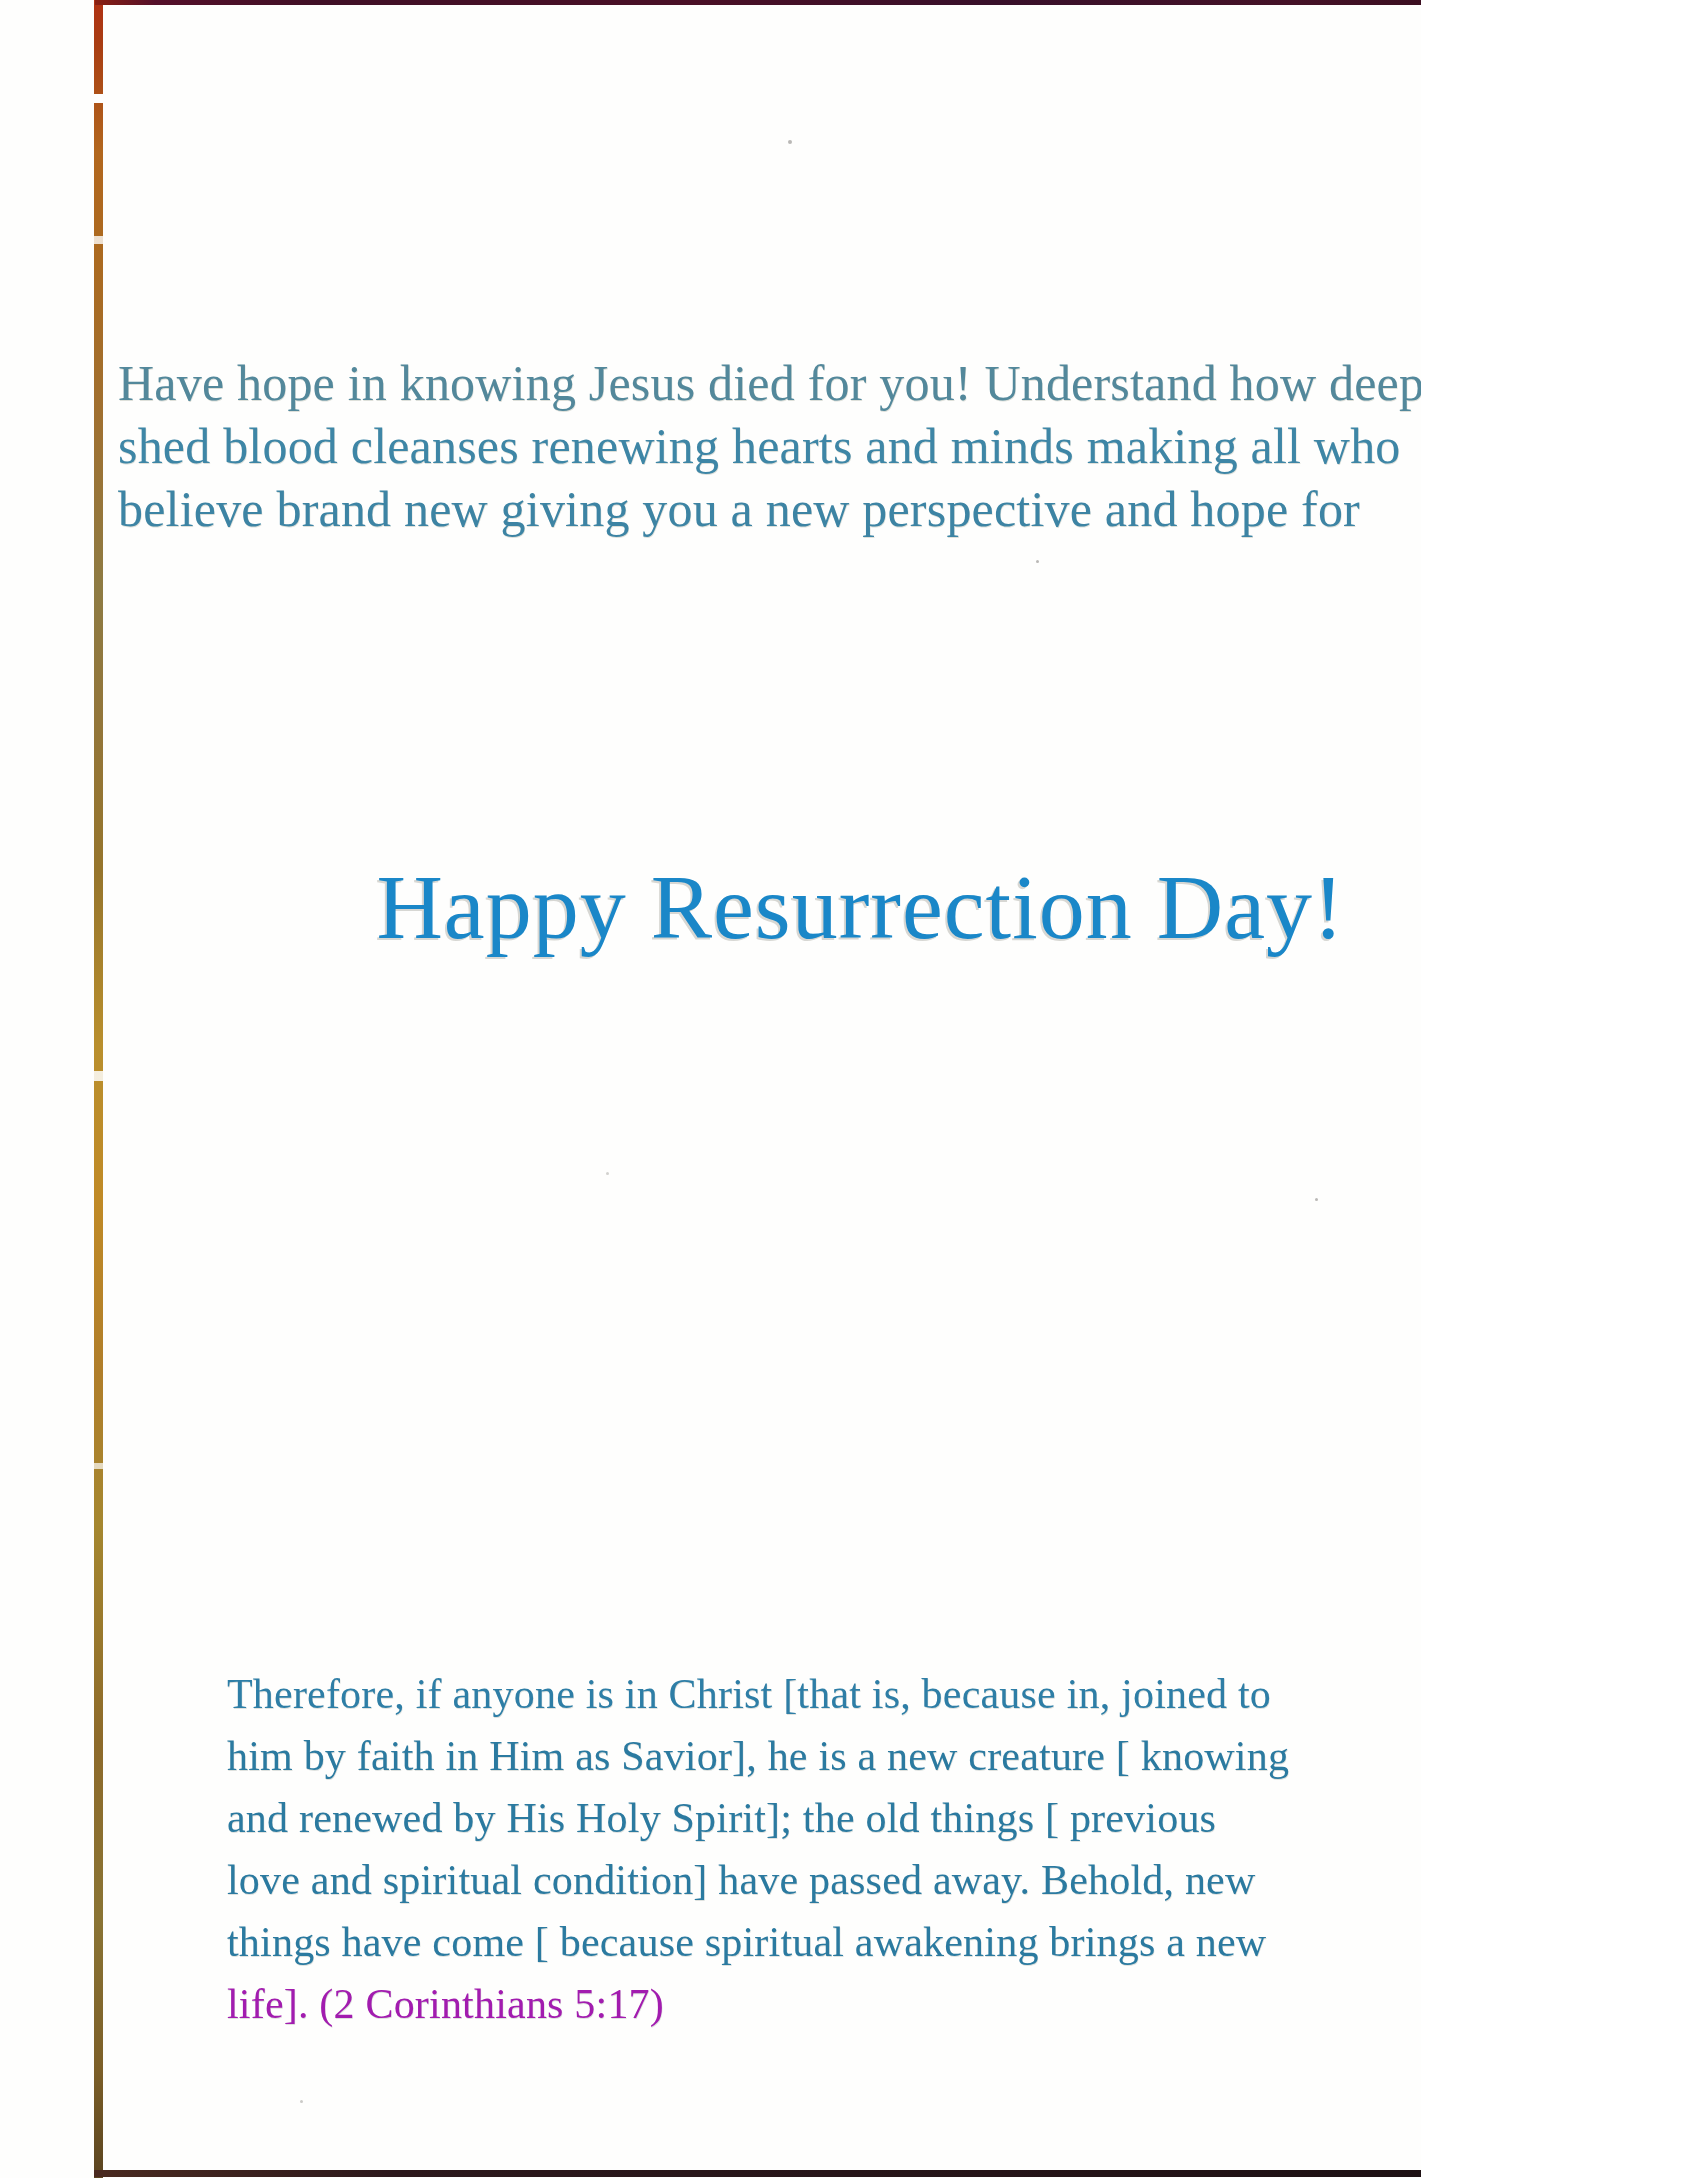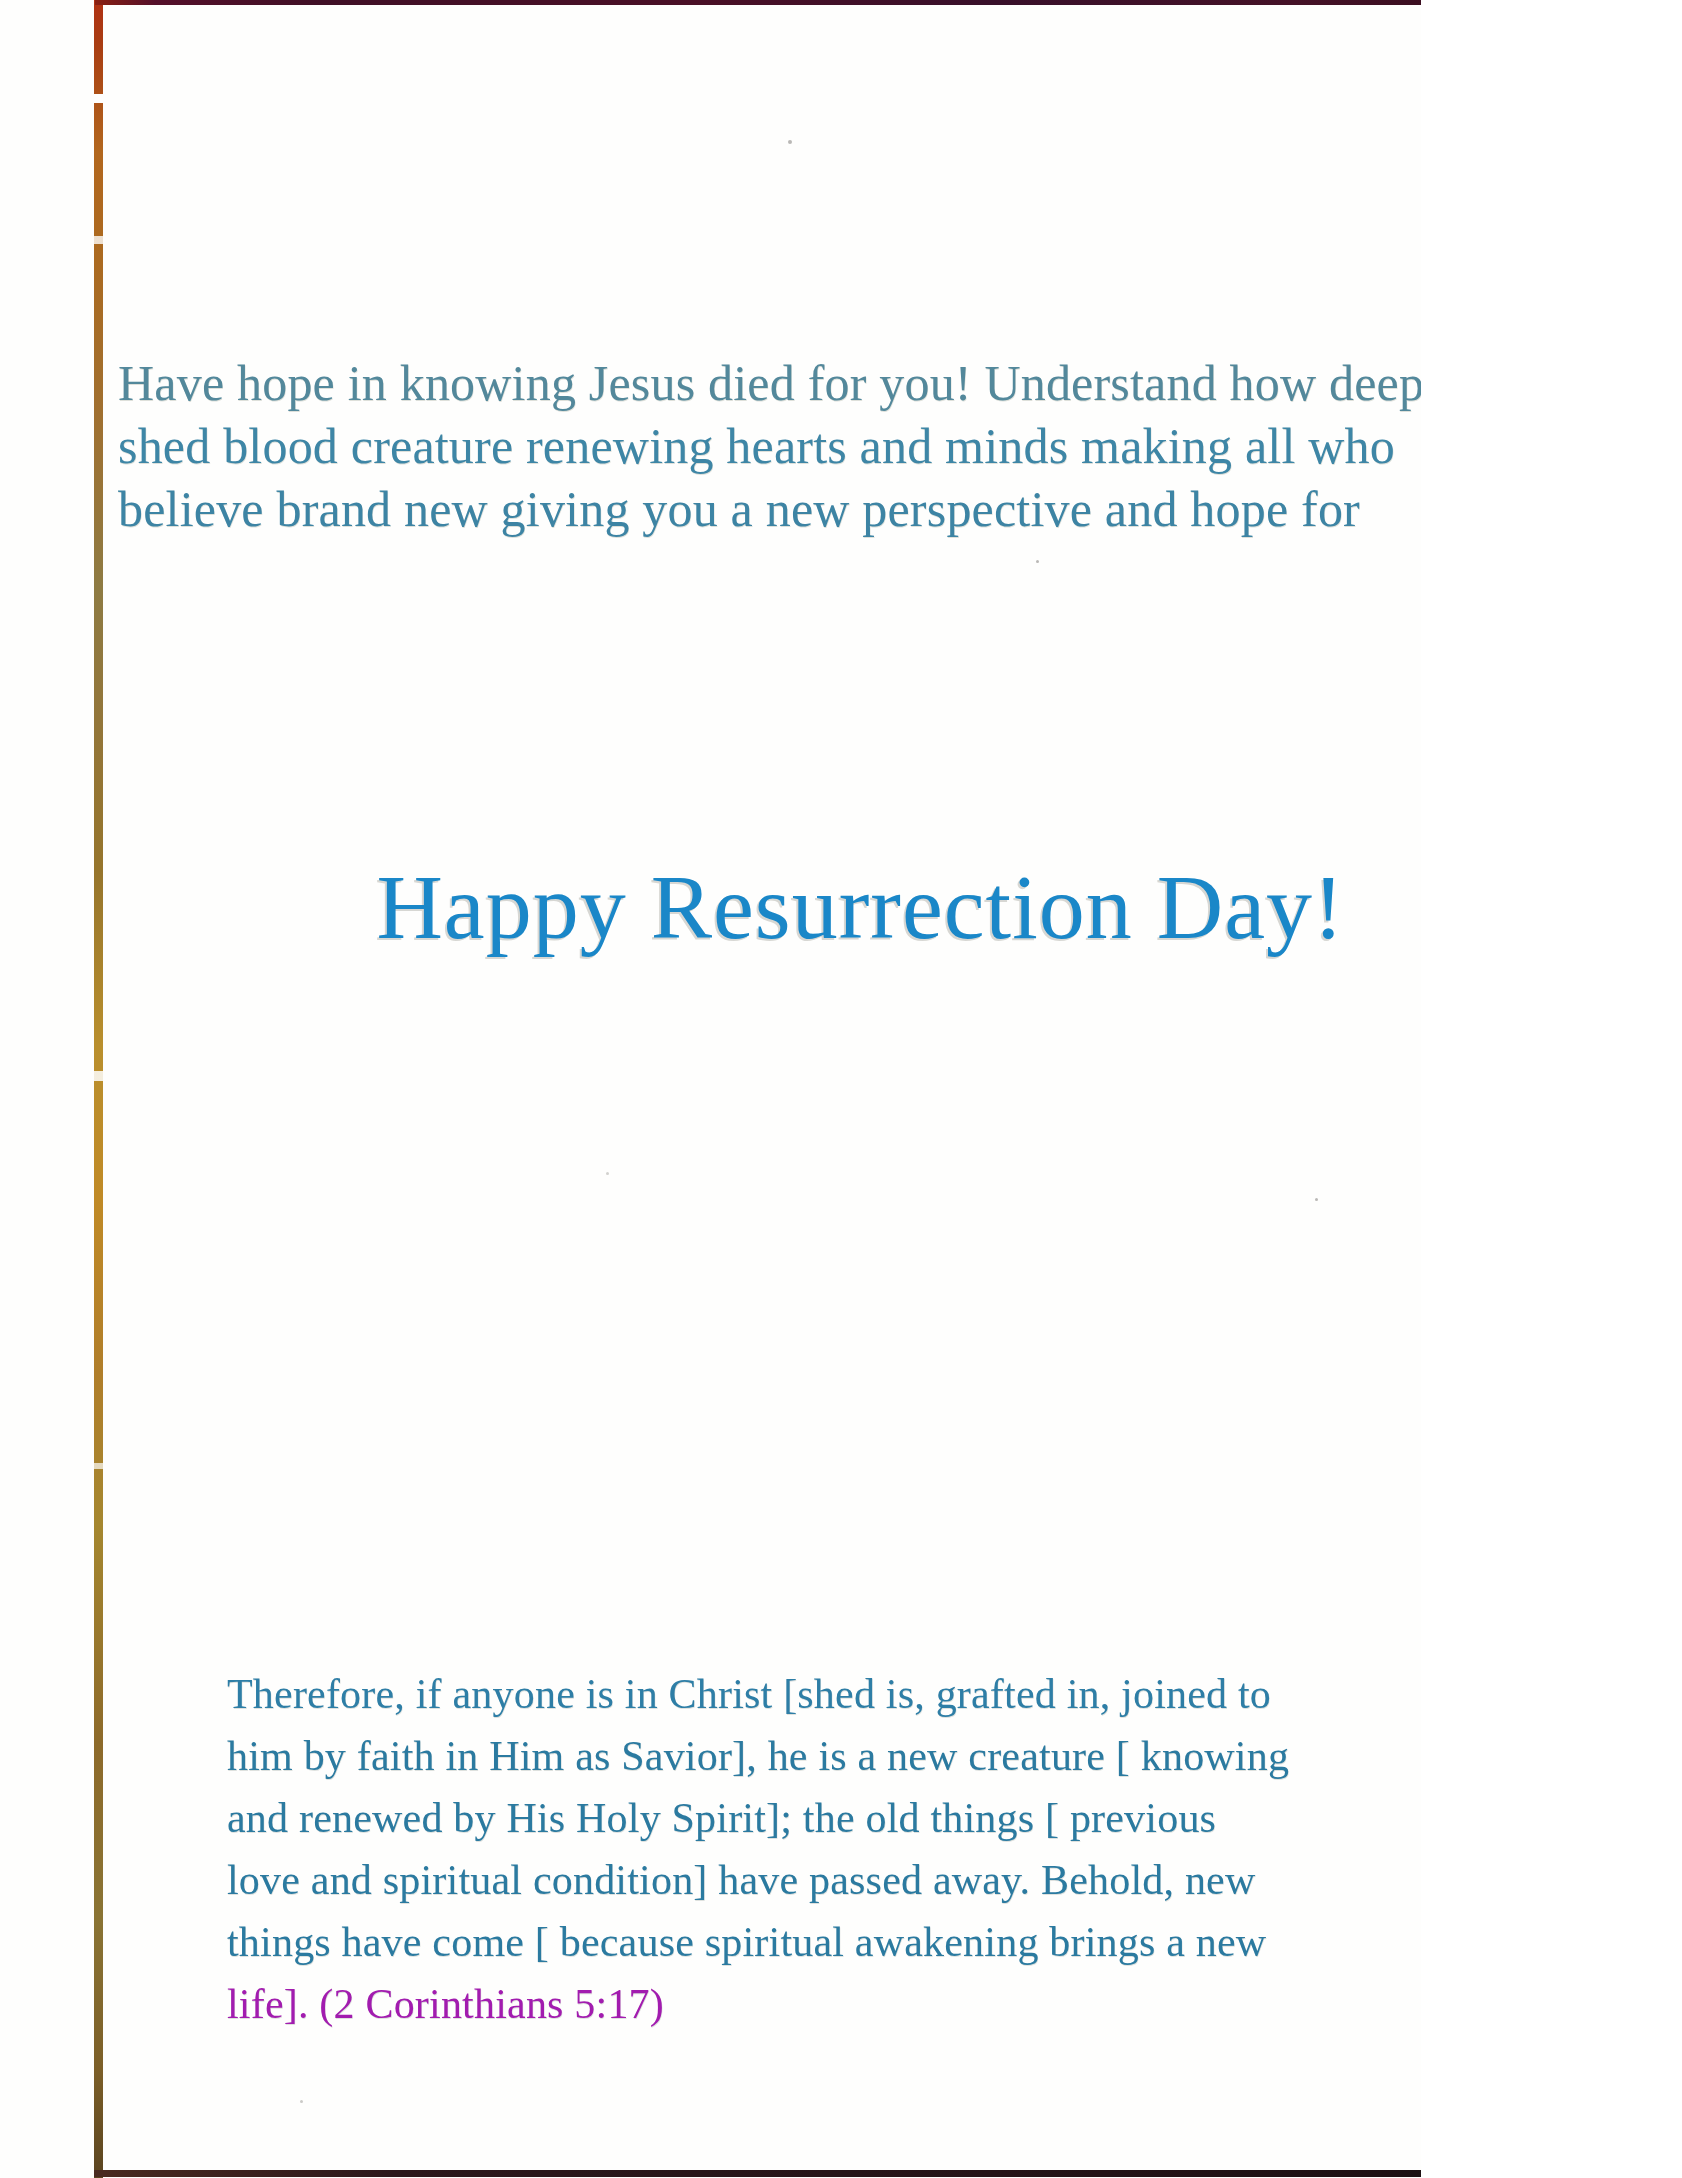--- a/index.html
+++ b/index.html
@@ -151,28 +151,28 @@
   <div class="mark-top-right-2"></div>
 
   <div class="speck speck-1"></div>
   <div class="speck speck-2"></div>
   <div class="speck speck-3"></div>
   <div class="speck speck-4"></div>
   <div class="speck speck-5"></div>
 
   <div class="message">
     <div class="line">Have hope in knowing Jesus died for you! Understand how deep</div>
-    <div class="line">shed blood creature renewing hearts and minds making all who</div>
+    <div class="line">shed blood cleanses renewing hearts and minds making all who</div>
     <div class="line">believe brand new giving you a new perspective and hope for</div>
   </div>
 
   <div class="headline">Happy Resurrection Day!</div>
 
   <div class="scripture">
-    <div class="line">Therefore, if anyone is in Christ [shed is, grafted in, joined to</div>
+    <div class="line">Therefore, if anyone is in Christ [that is, because in, joined to</div>
     <div class="line">him by faith in Him as Savior], he is a new creature [ knowing</div>
     <div class="line">and renewed by His Holy Spirit]; the old things [ previous</div>
     <div class="line">love and spiritual condition] have passed away. Behold, new</div>
     <div class="line">things have come [ because spiritual awakening brings a new</div>
     <div class="line">life]. (2 Corinthians 5:17)</div>
   </div>
 
 </div>
 
 

